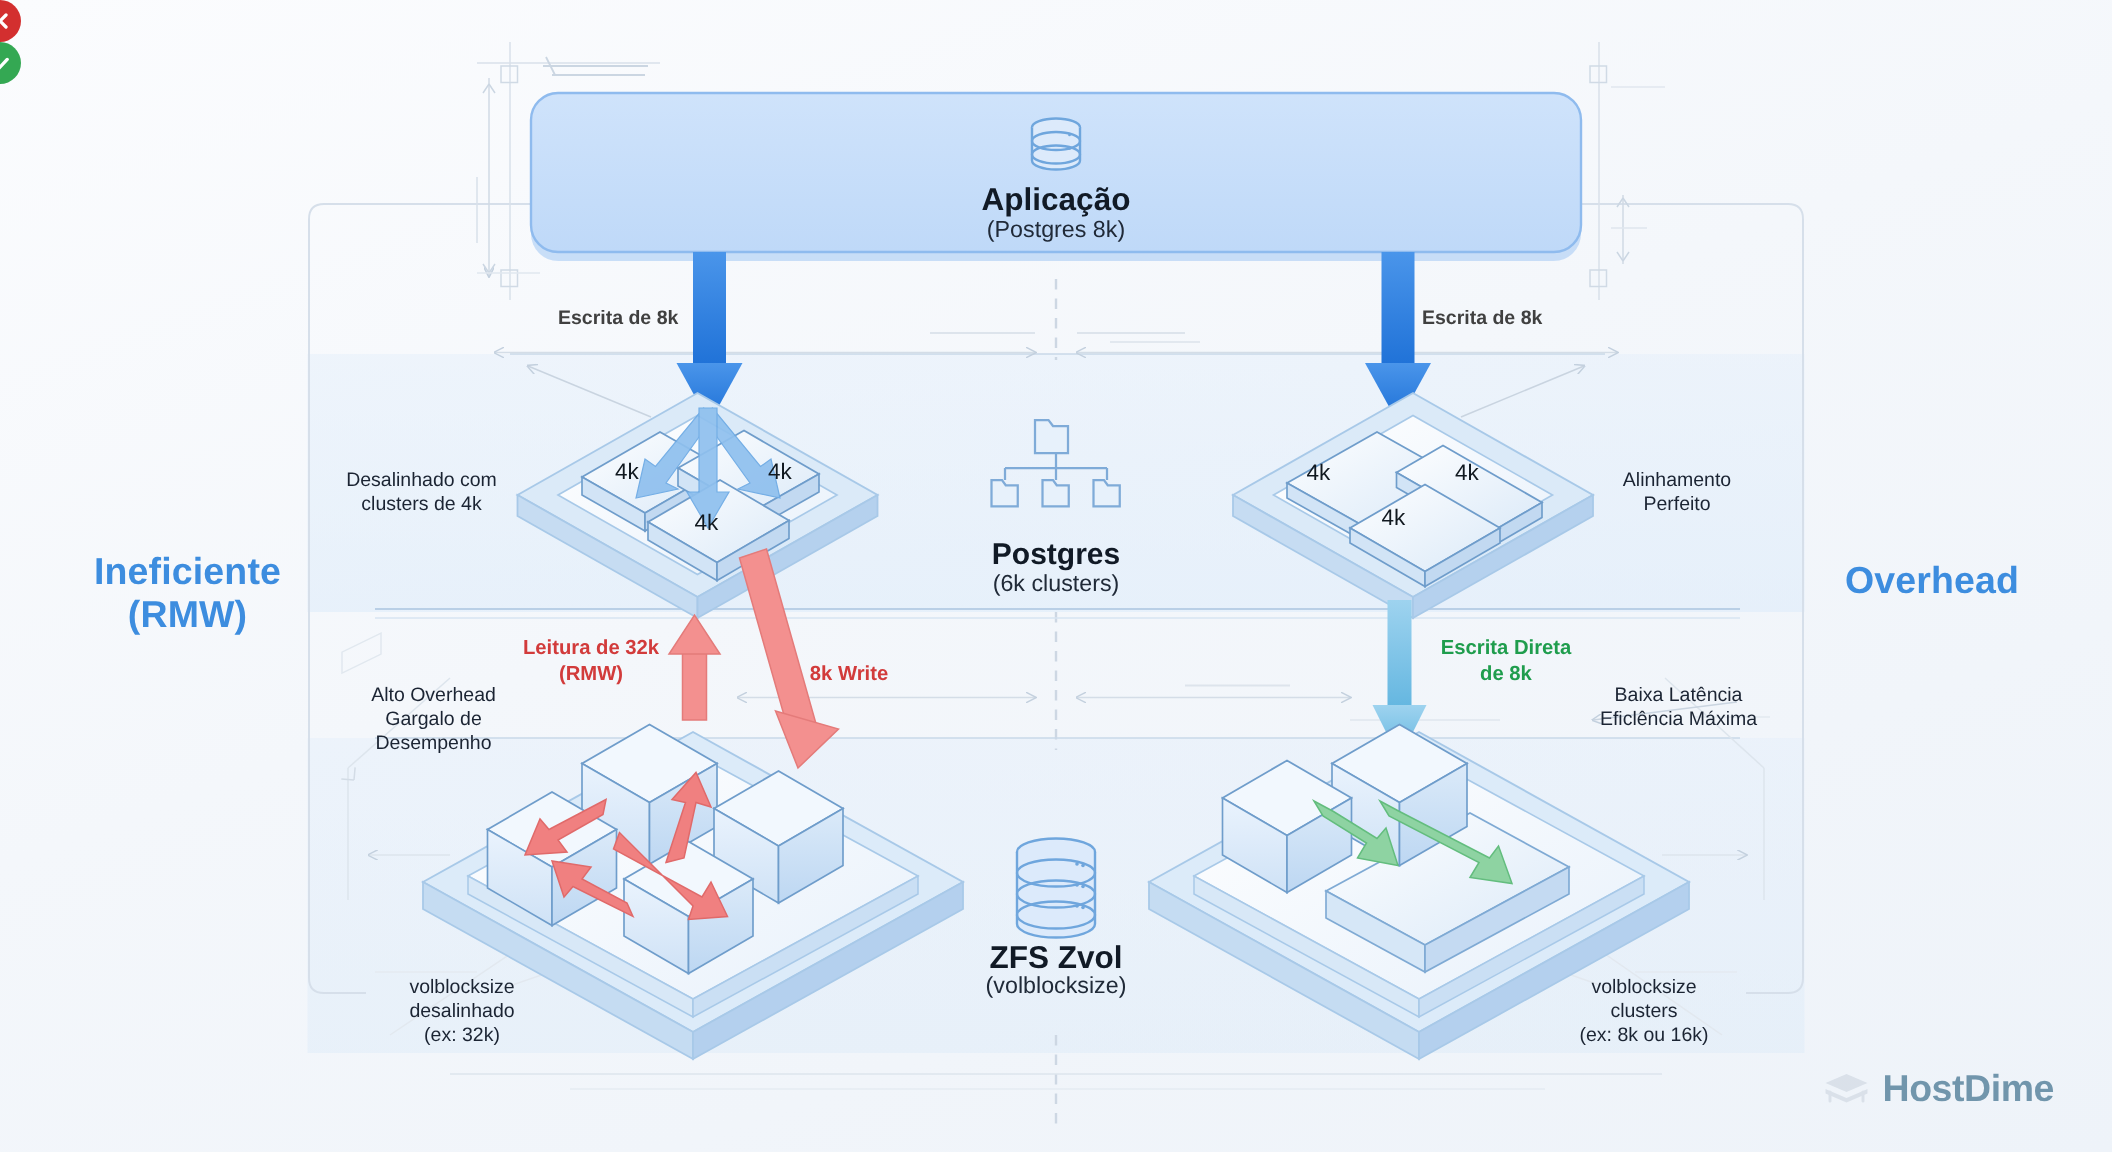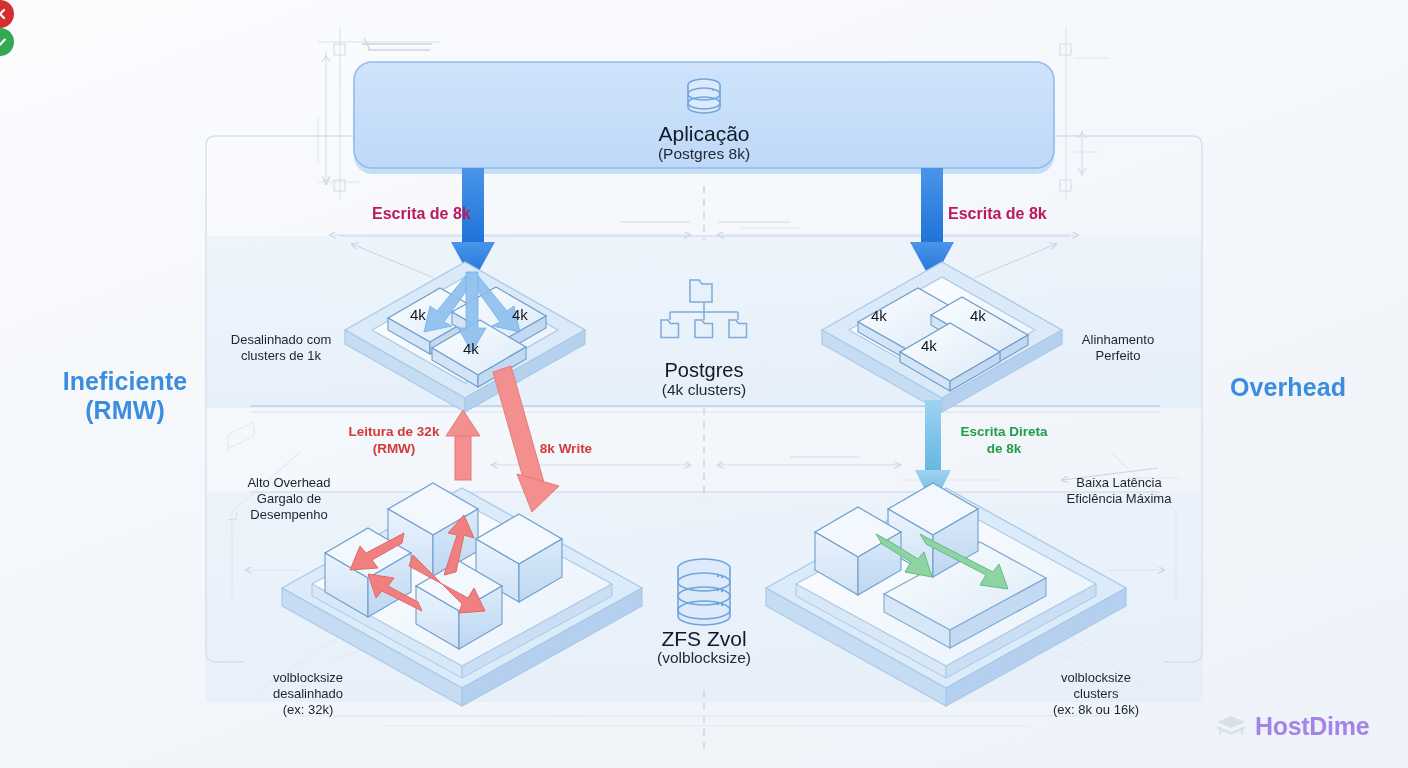--- a/index.html
+++ b/index.html
@@ -14,39 +14,39 @@
   svg{display:block;}
   .txt{position:absolute;color:#1b2433;line-height:1.22;}
 
   
   .side-head{
     font-size:25px;font-weight:700;color:#3d8ddf;text-align:center;
     transform:translateX(-50%);letter-spacing:.1px;
   }
 
   
-  .layer-title{font-size:20px;font-weight:400;color:#111a26;text-align:center;transform:translateX(-50%);}
+  .layer-title{font-size:20px;font-weight:700;color:#111a26;text-align:center;transform:translateX(-50%);}
   .layer-sub{font-size:15.5px;font-weight:400;color:#202a38;transform:translateX(-50%);}
 
   
-  .note{font-size:13px;color:#1b2433;text-align:center;transform:translateX(-50%);margin-top:20px;}
-  .flow-label{font-size:16px;font-weight:700;color:#be185d;}
+  .note{font-size:13px;color:#1b2433;text-align:center;transform:translateX(-50%);}
+  .flow-label{font-size:13px;font-weight:700;color:#404040;}
   .red-label{font-size:13.5px;font-weight:700;color:#d23b3b;text-align:center;transform:translateX(-50%);}
   .green-label{font-size:13.5px;font-weight:700;color:#1f9d4d;text-align:left;transform:translateX(-50%);}
 
   .badge{width:28px;height:28px;border-radius:50%;display:flex;align-items:center;justify-content:center;
          transform:translateX(-50%);}
   .badge.red{background:#d32f2f;}
   .badge.green{background:#34a853;}
 
   .blk-label{position:absolute;font-size:15px;color:#10181f;font-weight:400;}
 
   
   .logo{position:absolute;display:flex;align-items:center;gap:9px;opacity:.55;}
-  .logo-text{font-size:25px;font-weight:700;color:#6d28d9;letter-spacing:-.3px;}
+  .logo-text{font-size:25px;font-weight:700;color:#0c4a6e;letter-spacing:-.3px;}
 </style>
 </head>
 <body>
 
 <div class="stage">
 
   <svg class="abs" style="left:0;top:0" width="1408" height="768">
     <defs>
       <linearGradient id="bandTop" x1="0" y1="0" x2="0" y2="1">
         <stop offset="0%" stop-color="#f9fbfd"></stop>
@@ -349,32 +349,32 @@
     <line x1="1158" y1="468" x2="1062" y2="480" stroke="#c9d4e0" stroke-width="1" marker-end="url(#bpArrow)"></line>
   </svg>
 
   <div class="txt layer-title" style="left:704px;top:121px;font-size:21px">Aplicação</div>
   <div class="txt layer-sub" style="left:704px;top:145px">(Postgres 8k)</div>
 
   <div class="txt flow-label" style="left:372px;top:204px">Escrita de 8k</div>
   <div class="txt flow-label" style="left:948px;top:204px">Escrita de 8k</div>
 
   <div class="txt layer-title" style="left:704px;top:358px">Postgres</div>
-  <div class="txt layer-sub" style="left:704px;top:381px">(4k clusters)</div>
+  <div class="txt layer-sub" style="left:704px;top:381px">(6k clusters)</div>
 
   <div class="blk-label" style="left:410px;top:306px">4k</div>
   <div class="blk-label" style="left:512px;top:306px">4k</div>
   <div class="blk-label" style="left:463px;top:340px">4k</div>
 
   <div class="blk-label" style="left:871px;top:307px">4k</div>
   <div class="blk-label" style="left:970px;top:307px">4k</div>
   <div class="blk-label" style="left:921px;top:337px">4k</div>
 
   <div class="txt note" style="left:281px;top:312px">Desalinhado com</div>
-  <div class="txt note" style="left:281px;top:328px">clusters de 1k</div>
+  <div class="txt note" style="left:281px;top:328px">clusters de 4k</div>
   <div class="txt note" style="left:1118px;top:312px">Alinhamento</div>
   <div class="txt note" style="left:1118px;top:328px">Perfeito</div>
 
   <div class="txt red-label" style="left:394px;top:424px">Leitura de 32k</div>
   <div class="txt red-label" style="left:394px;top:441px">(RMW)</div>
   <div class="txt red-label" style="left:566px;top:441px">8k Write</div>
 
   <div class="txt green-label" style="left:1004px;top:424px">Escrita Direta</div>
   <div class="txt green-label" style="left:1004px;top:441px">de 8k</div>
 

